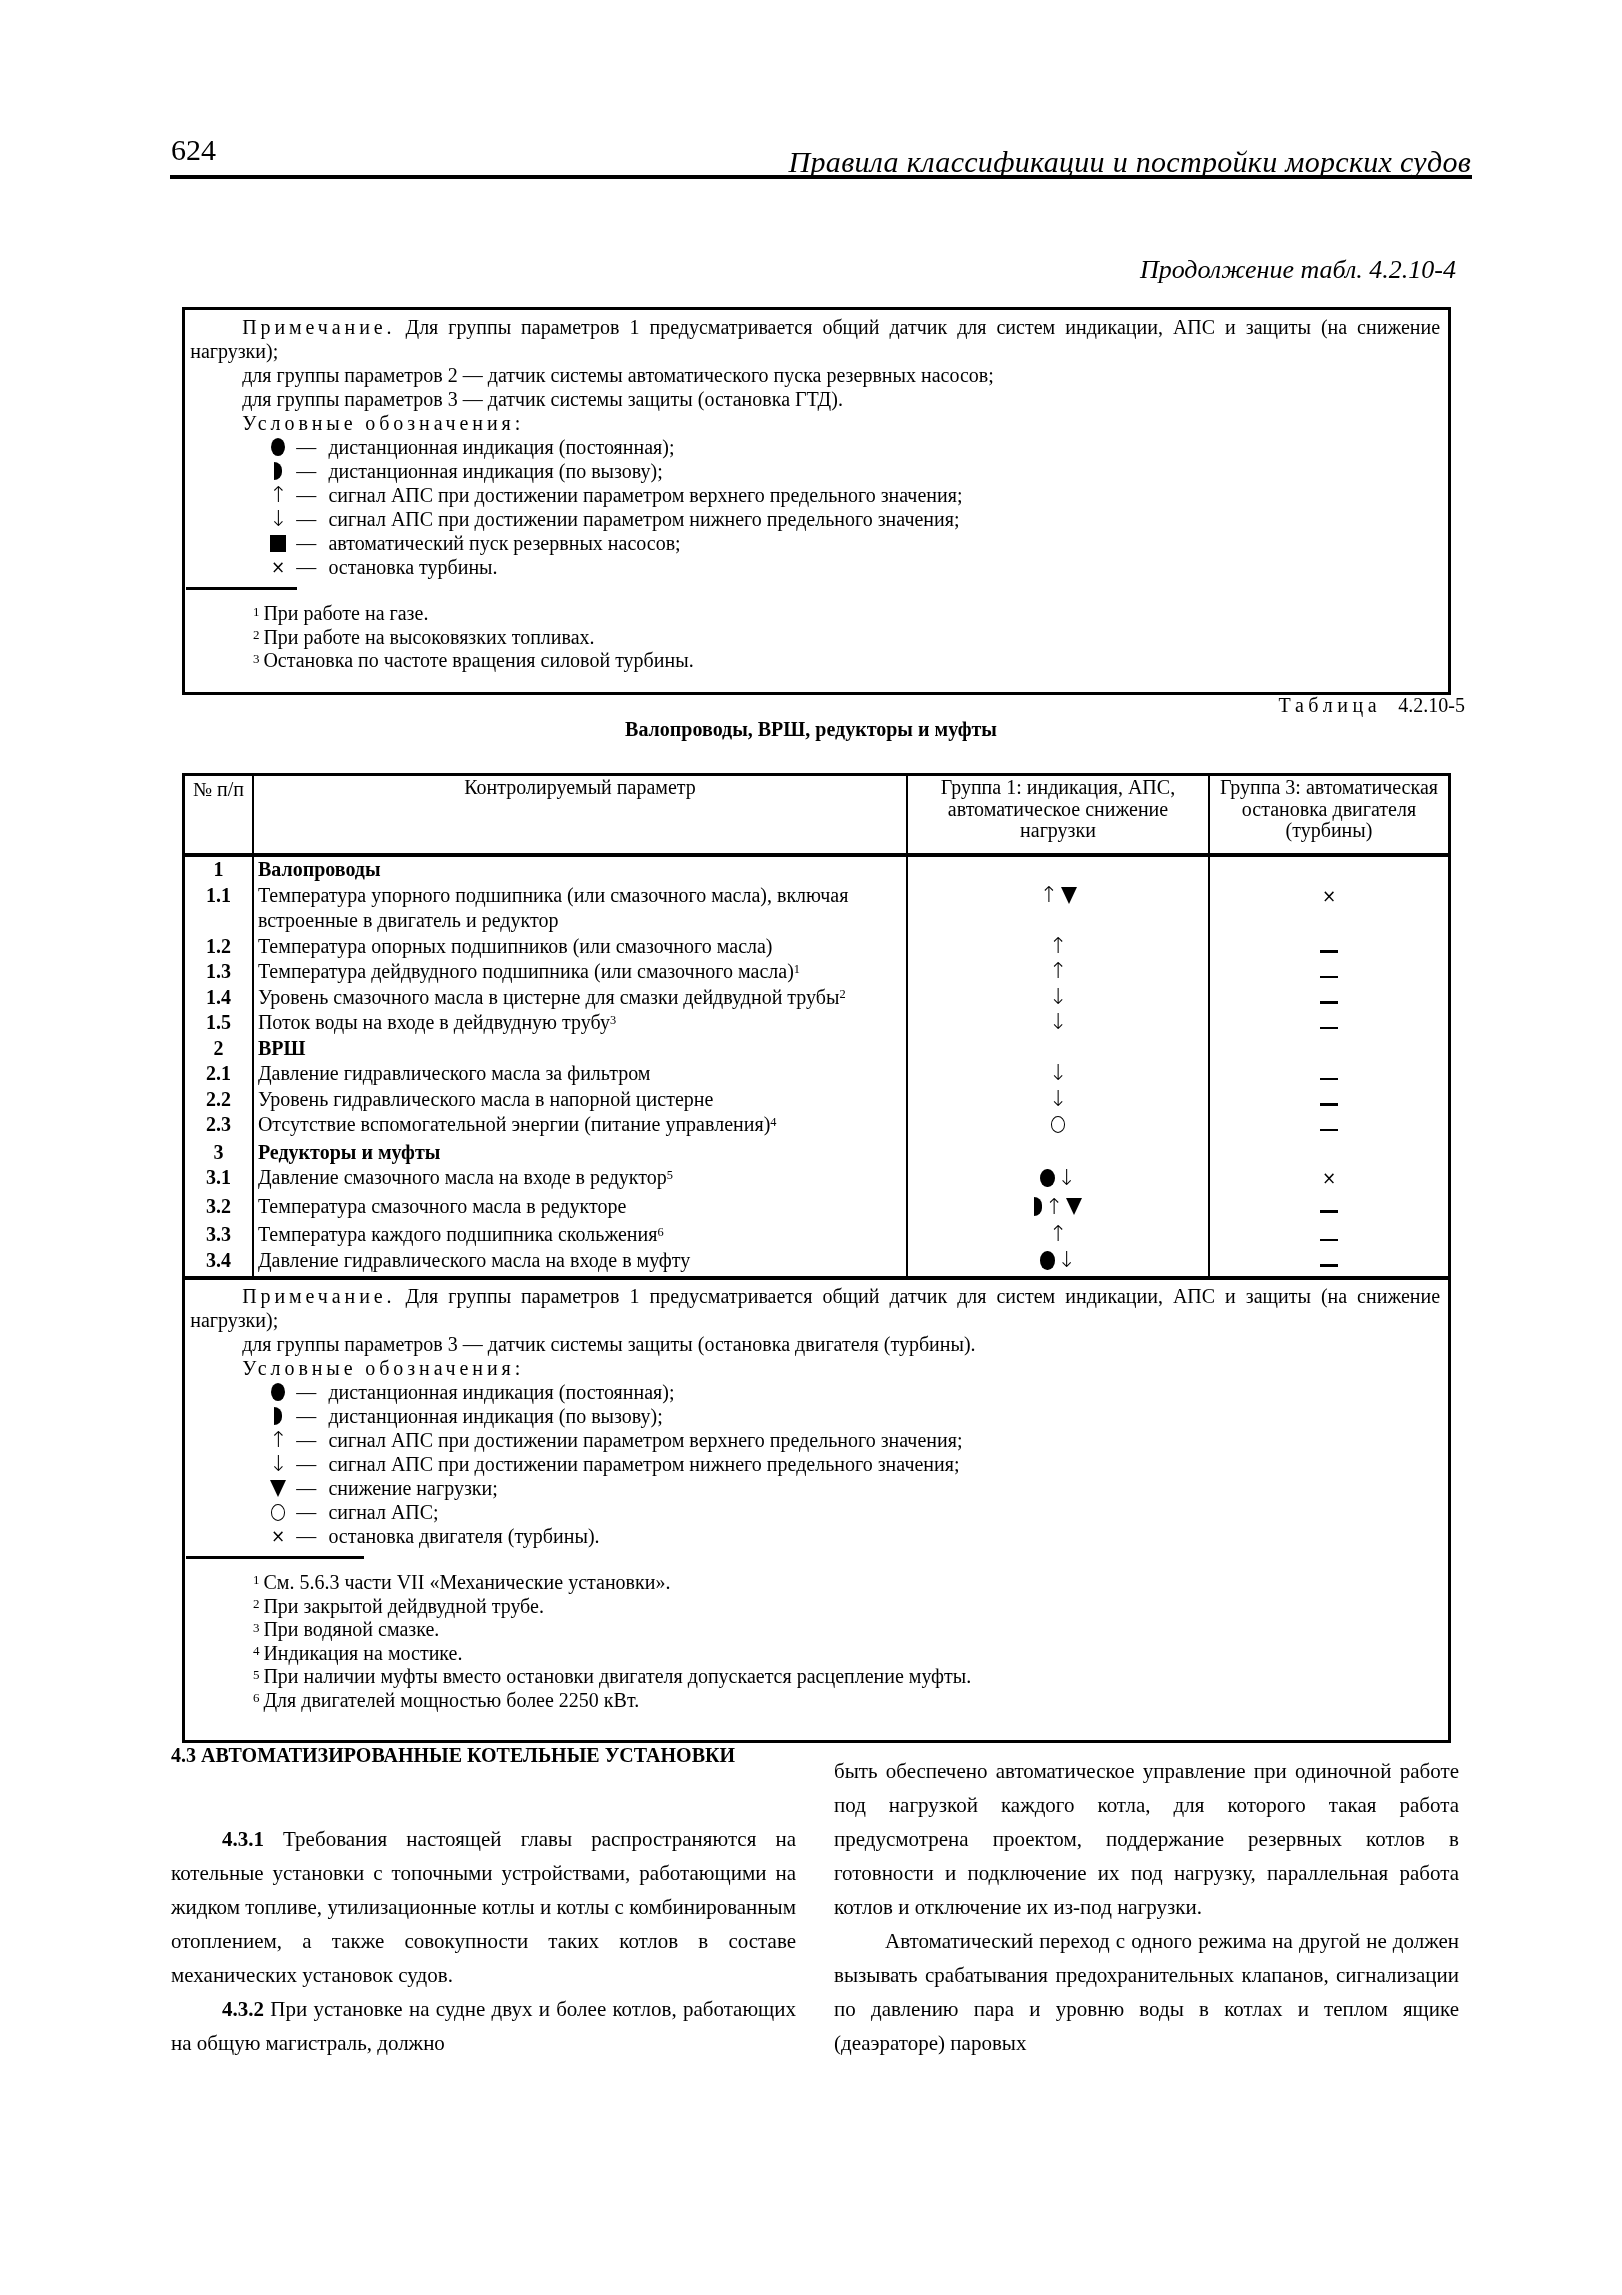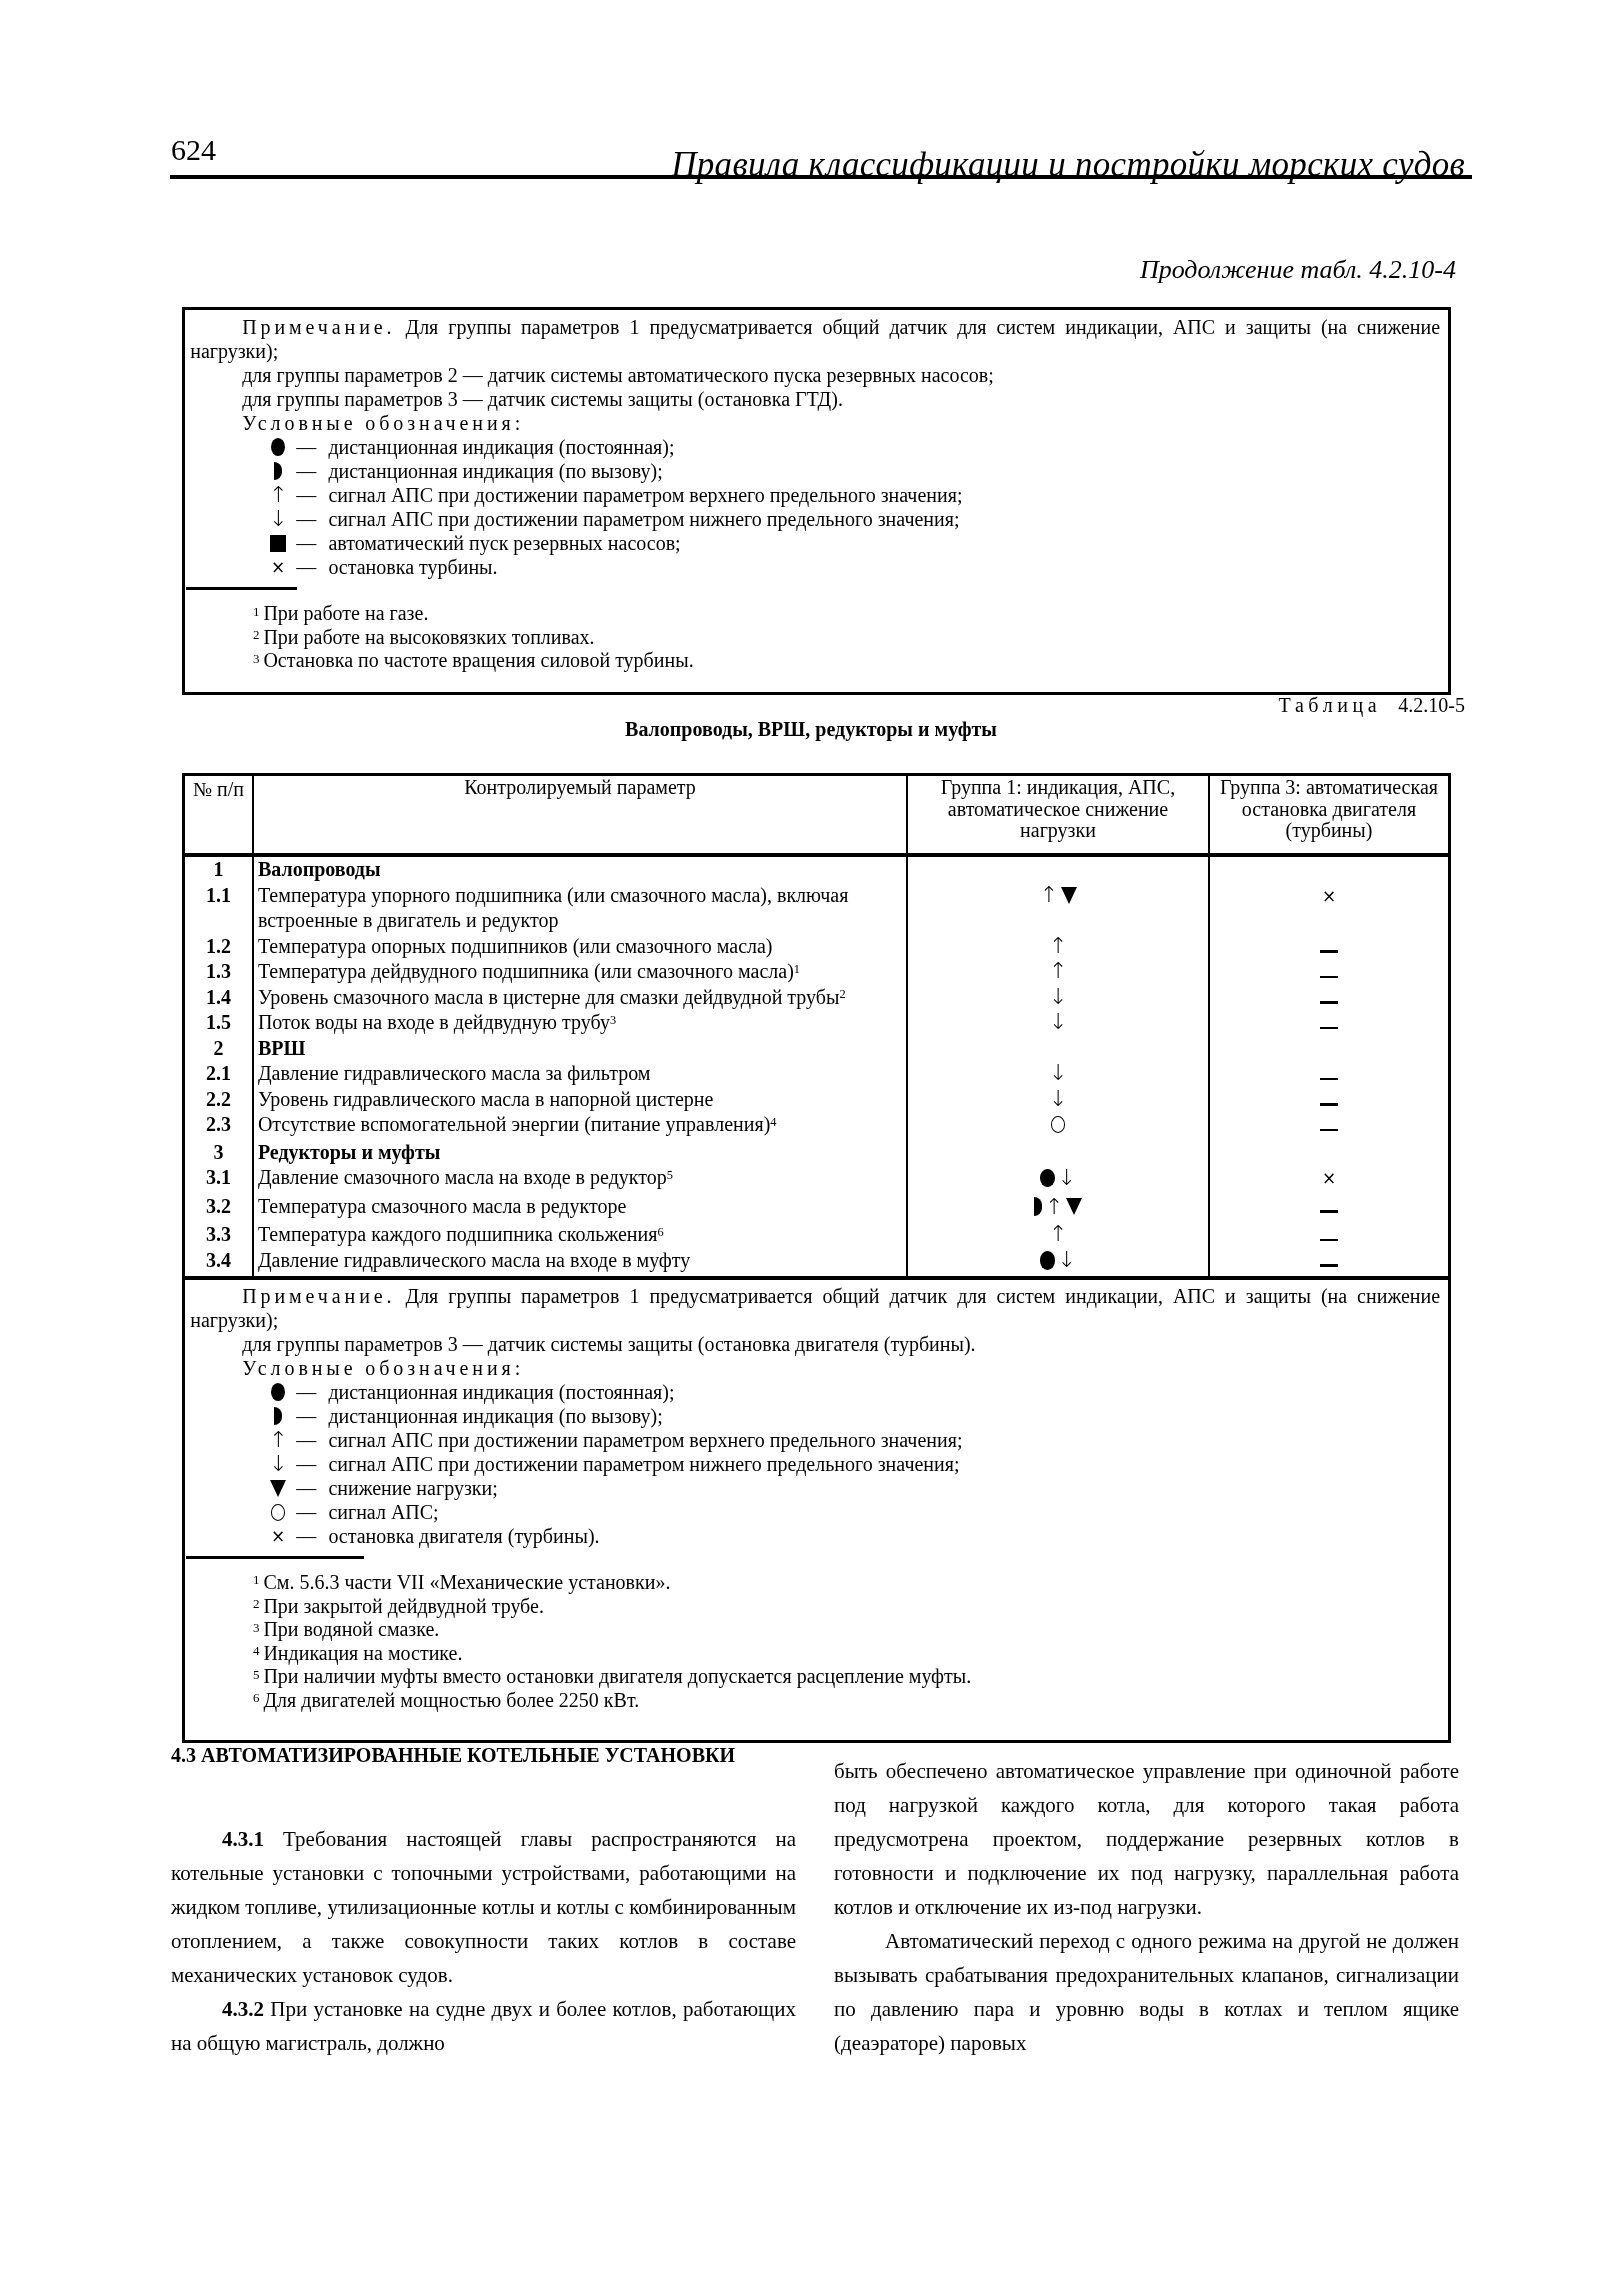--- a/index.html
+++ b/index.html
@@ -2,21 +2,21 @@
 <html style="font-size:10.5px"><head>
 <meta charset="utf-8">
 <style>
   html, body { margin:0; padding:0; background:#ffffff; }
   body { width:1622px; height:2295px; position:relative; overflow:hidden;
          font-family:"Liberation Serif","DejaVu Serif",serif; color:#000; }
   .abs { position:absolute; }
 
   
   #hdr-num { left:171px; top:133px; font-size:30px; }
-  #hdr-title { right:157px; top:145px; font-size:35px; font-style:italic; letter-spacing:0.3px; }
+  #hdr-title { right:151px; top:145px; font-size:30px; font-style:italic; letter-spacing:0.3px; }
   #hdr-rule { left:170px; top:175px; width:1302px; height:3.9px; background:#000; }
 
   
   #cont-caption { right:166px; top:255px; font-size:26px; font-style:italic; }
 
   
   .box { border:3.3px solid #000; box-sizing:border-box;margin-top:24px; }
   #box1 { left:182px; top:283px; width:1269px; height:388px; }
   .note-text { font-size:20px; line-height:24px; }
   .spaced { letter-spacing:3.9px; }

